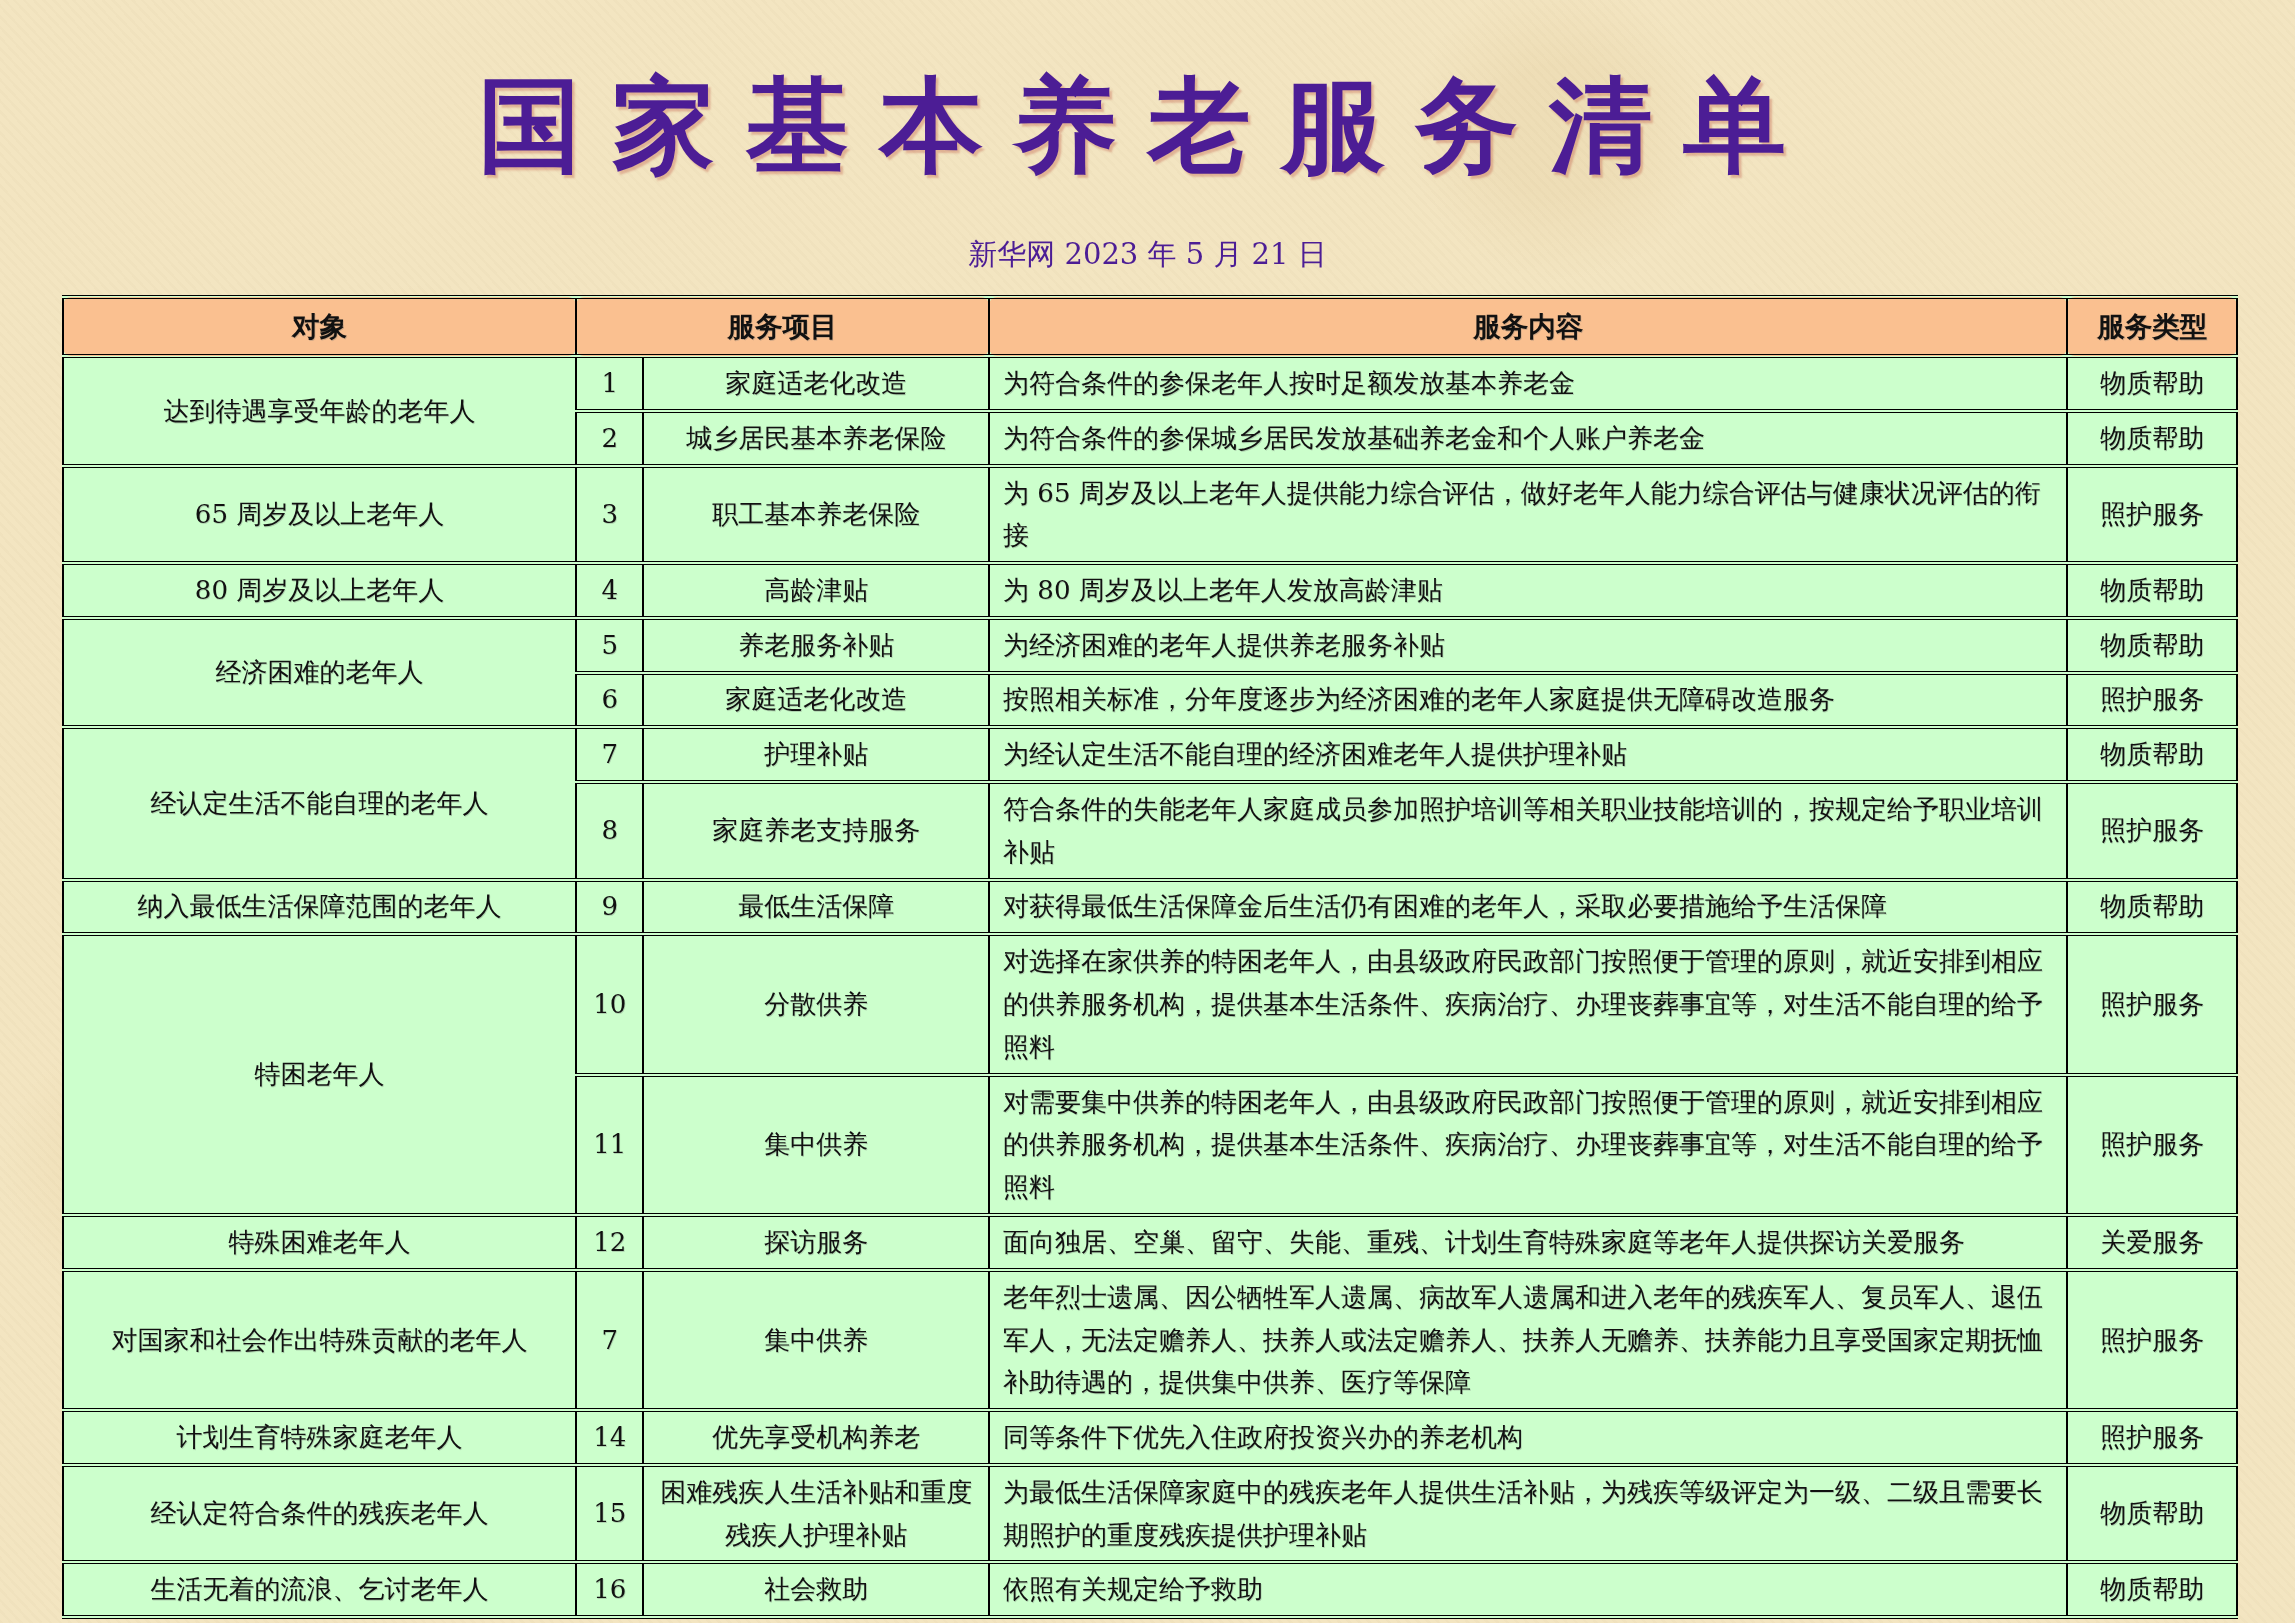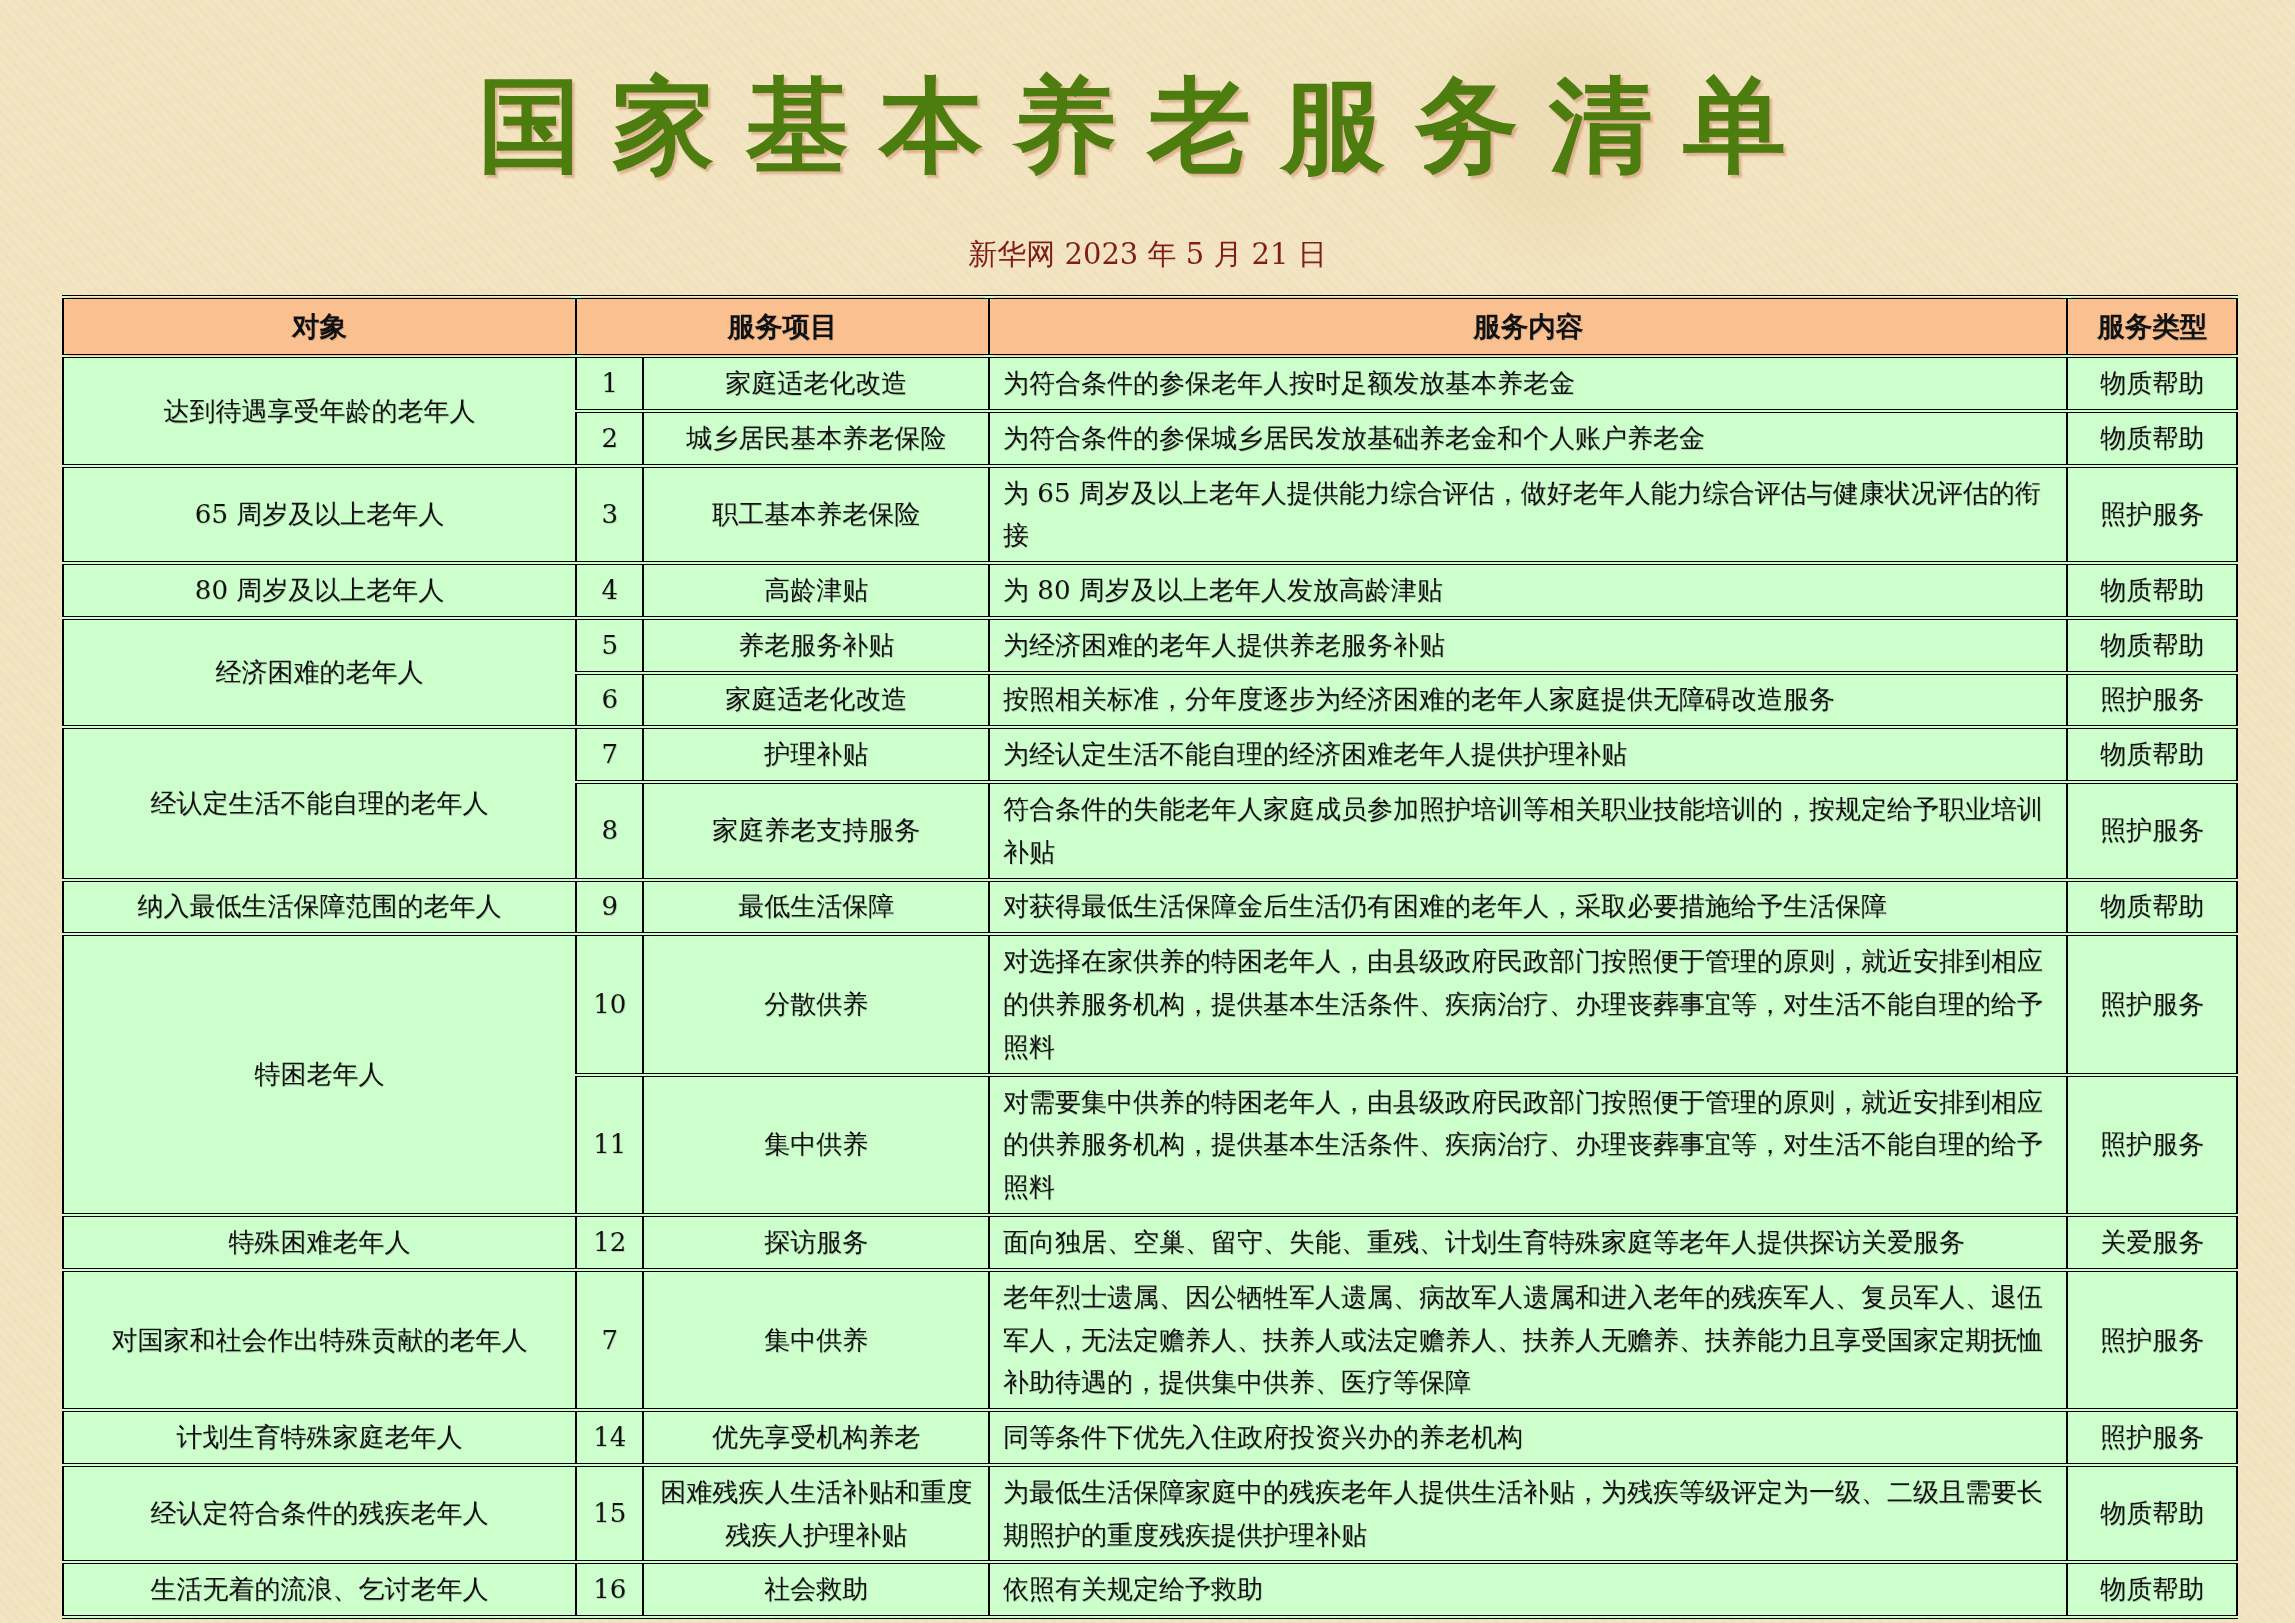--- a/index.html
+++ b/index.html
@@ -20,29 +20,29 @@
     overflow:hidden;
   }
   .page { width:2295px; height:1623px; position:relative; }
 
   .title {
     padding-top:58px;
     text-align:center;
     font-size:103px;
     font-weight:bold;
     letter-spacing:0.30em;
-    color:#4d7c0f;
+    color:#4c1d95;
     text-shadow:2.6px 2.6px 2px rgba(170,30,20,0.25);
     white-space:nowrap;
   }
   .subtitle {
     margin-top:38px;
     text-align:center;
     font-size:29px;
-    color:#7f1d1d;
+    color:#4c1d95;
   }
 
   table.services {
     margin:19.6px 58px 0 62px;
     width:2176px;
     border-collapse:collapse;
     table-layout:fixed;
     background:#ccffcc;
     border:2.6px solid #000;
   }

